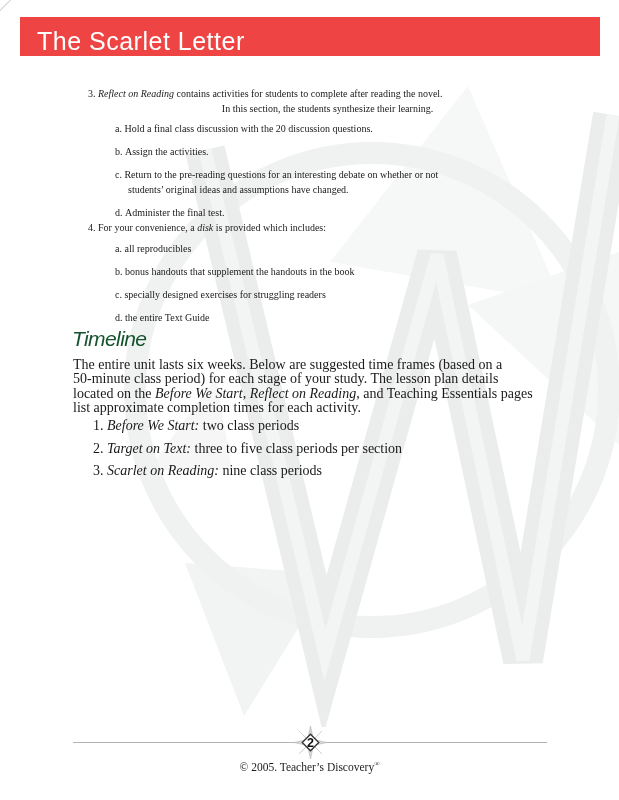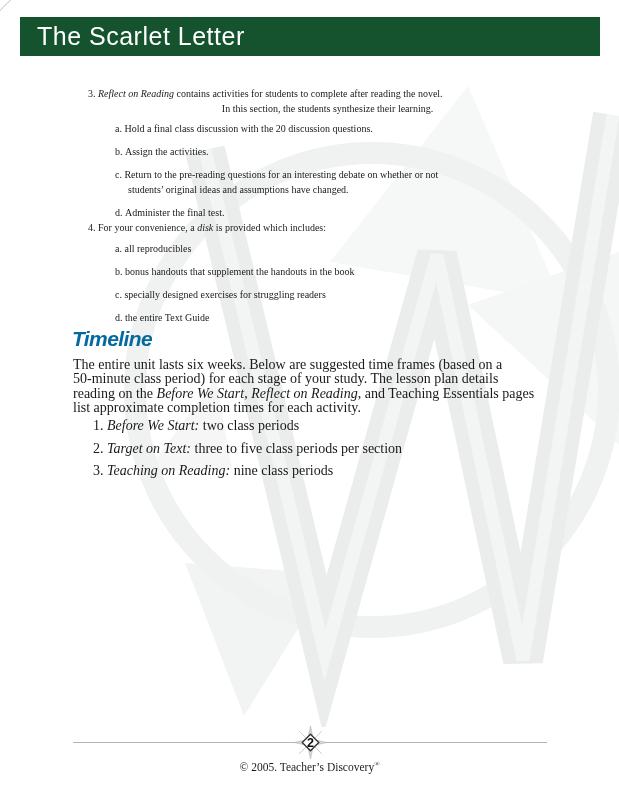--- a/index.html
+++ b/index.html
@@ -4,40 +4,40 @@
 <style>
   html,body{margin:0;padding:0;background:#fff;}
   .page{position:relative;width:619px;height:800px;background:#ffffff;overflow:hidden;
         font-family:"Liberation Serif","DejaVu Serif",serif;color:#191919;}
   .layer{position:absolute;z-index:1;}
   .watermark{position:absolute;left:0;top:0;z-index:0;}
   .corner-mark{position:absolute;left:-3px;top:5px;width:16px;height:1px;background:#d2d2d2;
         transform:rotate(-45deg);z-index:1;}
 
   
-  .titlebar{position:absolute;left:20px;top:17px;width:580px;height:39px;background:#14532d;
-        display:flex;align-items:center;padding-left:17px;box-sizing:border-box;z-index:1;}
+  .titlebar{position:absolute;left:20px;top:17px;width:580px;height:39px;background:#ef4444;
+        display:flex;align-items:flex-end;padding-left:17px;box-sizing:border-box;z-index:1;}
   .titlebar span{font-family:"Liberation Sans",sans-serif;font-size:25px;color:#ffffff;
         letter-spacing:0.5px;}
 
   
   #num-list{position:absolute;left:88px;top:87px;width:470px;font-size:10px;line-height:14.5px;z-index:1;}
   .line{white-space:nowrap;}
   .cont{margin-left:9px;text-align:center;}
   .cont2{margin-left:13px;}
   .it{font-style:italic;}
   .sub-list{margin-top:6px;margin-left:27px;}
   .sub-item{margin-top:8.5px;}
   .sub-item:first-child{margin-top:0;}
   .num-item + .num-item{margin-top:1px;}
 
   
   .timeline-h{position:absolute;left:72px;top:327px;margin:0;z-index:1;
-        font-family:"Liberation Sans",sans-serif;font-style:italic;font-weight:700;
-        font-size:21px;letter-spacing:-0.6px;color:#0369a1;}
+        font-family:"Liberation Sans",sans-serif;font-style:italic;font-weight:400;
+        font-size:21px;letter-spacing:-0.6px;color:#14532d;}
   #tl-para{position:absolute;left:73px;top:358px;font-size:14px;line-height:14.3px;z-index:1;}
   #tl-list{position:absolute;left:93px;top:419px;font-size:14px;z-index:1;}
   .tl-item{line-height:14.5px;margin-bottom:8.2px;white-space:nowrap;}
 
   
   .footer-rule{position:absolute;left:73px;top:742px;width:474px;height:1.4px;background:#b3b3b3;z-index:1;}
   .compass{position:absolute;left:293px;top:725px;width:35px;height:35px;z-index:2;}
   .pagenum{position:absolute;left:0;top:1px;width:35px;text-align:center;line-height:34px;
         font-family:"Liberation Sans",sans-serif;font-weight:700;font-size:12.5px;color:#101010;}
   .copyright{position:absolute;left:0;top:760px;width:619px;text-align:center;z-index:1;
@@ -101,27 +101,27 @@
             <div class="line"><span class="lbl">d.&nbsp;</span><span>the entire Text Guide</span></div>
           </div>
         </div>
       </div>
     </div>
 
   <h2 class="timeline-h">Timeline</h2>
   <div id="tl-para" class="layer">
       <div class="line"><span>The entire unit lasts six weeks. Below are suggested time frames (based on a</span></div>
       <div class="line"><span>50-minute class period) for each stage of your study. The lesson plan details</span></div>
-      <div class="line"><span>reading on the </span><span class="it">Before We Start</span><span>, </span><span class="it">Reflect on Reading</span><span>, and Teaching Essentials pages</span></div>
+      <div class="line"><span>located on the </span><span class="it">Before We Start</span><span>, </span><span class="it">Reflect on Reading</span><span>, and Teaching Essentials pages</span></div>
       <div class="line"><span>list approximate completion times for each activity.</span></div>
     </div>
   <div id="tl-list" class="layer">
       <div class="tl-item"><span class="num">1.&nbsp;</span><span class="it">Before We Start:</span><span> two class periods</span></div>
       <div class="tl-item"><span class="num">2.&nbsp;</span><span class="it">Target on Text:</span><span> three to five class periods per section</span></div>
-      <div class="tl-item"><span class="num">3.&nbsp;</span><span class="it">Teaching on Reading:</span><span> nine class periods</span></div>
+      <div class="tl-item"><span class="num">3.&nbsp;</span><span class="it">Scarlet on Reading:</span><span> nine class periods</span></div>
     </div>
 
   <div class="footer-rule"></div>
   <div class="compass">
     <svg width="35" height="35" viewBox="0 0 36 36" aria-hidden="true">
       <rect x="2" y="2" width="32" height="32" fill="#ffffff"></rect>
       <line x1="6" y1="6" x2="30" y2="30" stroke="#c9c9c9" stroke-width="0.9"></line>
       <line x1="30" y1="6" x2="6" y2="30" stroke="#c9c9c9" stroke-width="0.9"></line>
       <path d="M18 1 L21 15 L35 18 L21 21 L18 35 L15 21 L1 18 L15 15 Z" fill="#d8d8d8" stroke="#b2b2b2" stroke-width="0.6"></path>
       <path d="M18 9.5 L26.5 18 L18 26.5 L9.5 18 Z" fill="#ffffff" stroke="#2e2e2e" stroke-width="1.3"></path>

